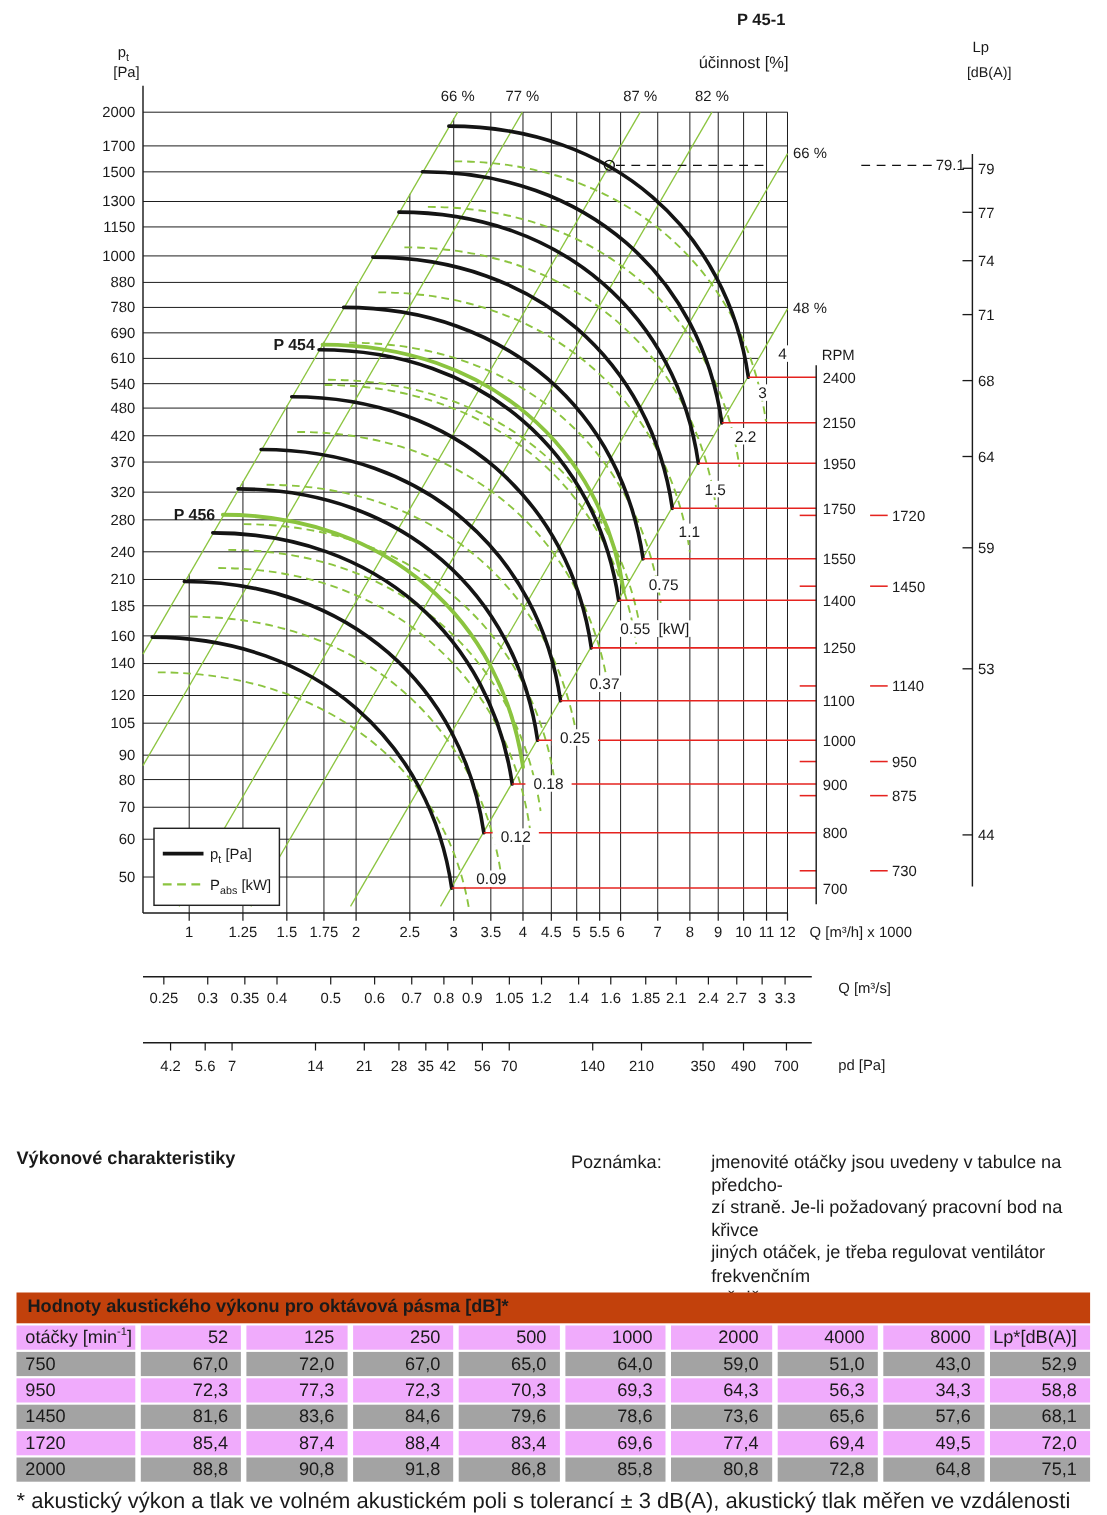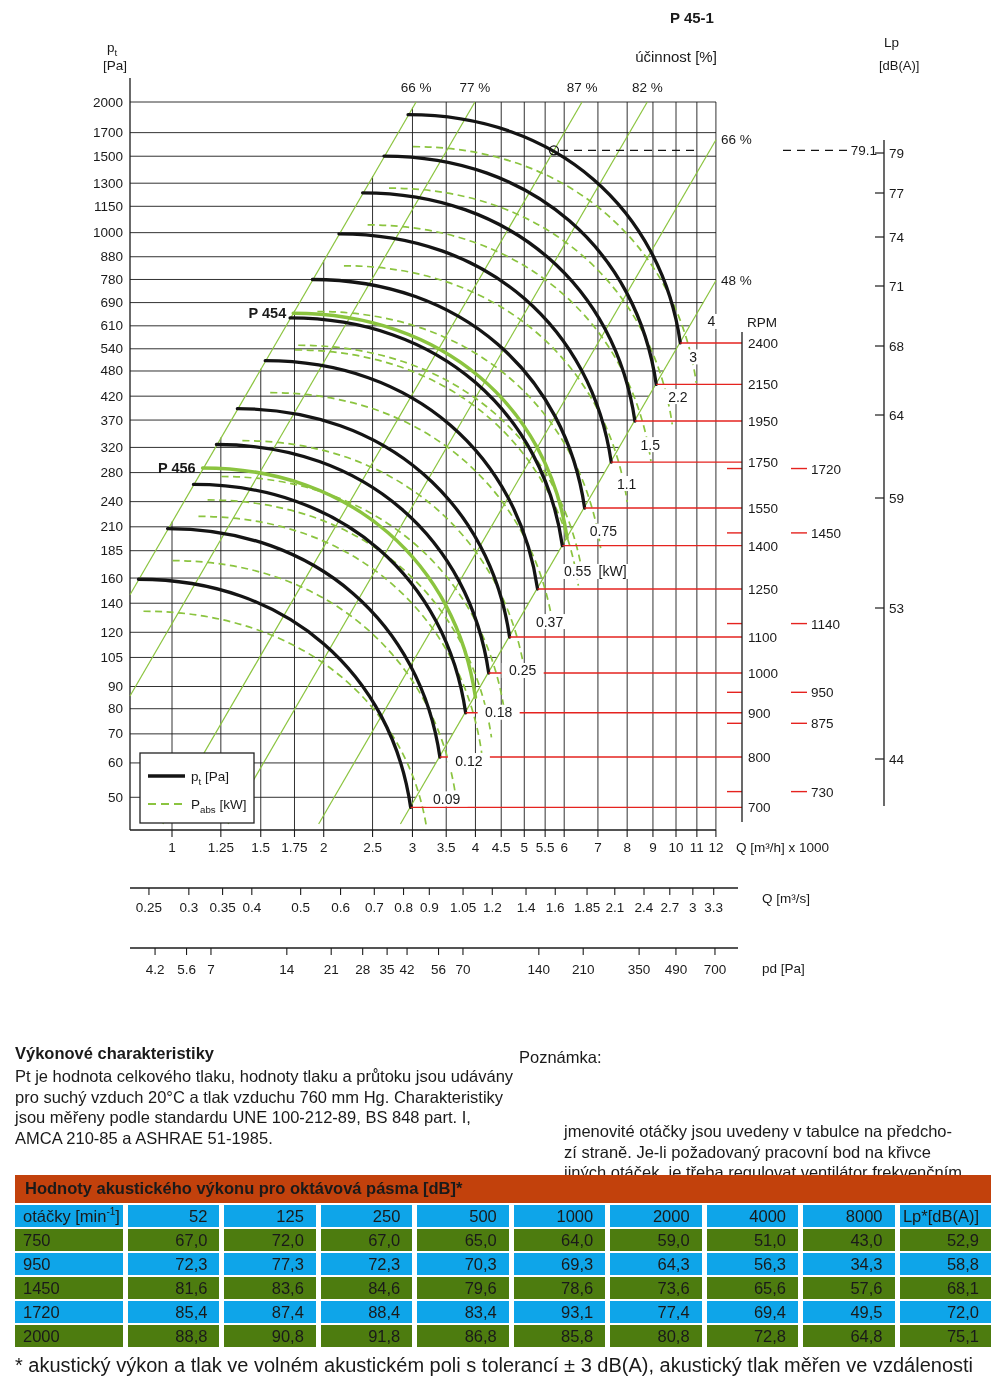--- a/index.html
+++ b/index.html
@@ -3,31 +3,31 @@
 <meta charset="utf-8">
 <style>
   html,body{margin:0;padding:0;background:#fff;}
   .page{position:relative;width:1006px;height:1377px;background:#fff;overflow:hidden;
         font-family:"Liberation Sans",sans-serif;color:#1a1a1a;}
   svg text{font-family:"Liberation Sans",sans-serif;fill:#1a1a1a;}
   #chart{position:absolute;left:0;top:0;}
   .notes-left{position:absolute;left:15px;top:1044px;width:504px;}
   .notes-title{font-weight:bold;font-size:16.5px;margin-bottom:3px;}
   .notes-body{font-size:16.5px;line-height:20.5px;}
-  .note-right{position:absolute;left:519px;top:1047px;width:478px;font-size:16.5px;line-height:20.5px;display:flex;flex-direction:column;}
+  .note-right{position:absolute;left:519px;top:1047px;width:478px;font-size:16.5px;line-height:20.5px;display:flex;}
   .note-label{flex:0 0 74px;}
   .note-lines{flex:1;margin-left:45px;}
   .table-wrap{position:absolute;left:15px;top:1175px;width:976px;}
   .tbl-title{background:#c2410c;font-weight:bold;font-size:16.5px;padding:4px 0 5px 10px;}
   table.acoustic{border-collapse:separate;border-spacing:5px 2px;table-layout:fixed;
                  width:986px;margin-left:-5px;margin-top:0;}
   table.acoustic th, table.acoustic td{font-size:16.5px;font-weight:normal;height:22px;
-                 padding:0 12px 0 0;text-align:right;white-space:nowrap;background:#0ea5e9;}
+                 padding:0 12px 0 0;text-align:right;white-space:nowrap;background:#f0abfc;}
   table.acoustic th:first-child, table.acoustic td:first-child{text-align:left;padding:0 0 0 8px;width:100px;}
-  table.acoustic tr.band td{background:#4d7c0f;}
+  table.acoustic tr.band td{background:#a3a3a3;}
   table.acoustic sup{font-size:10px;}
   .footnote{position:absolute;left:15px;top:1354px;width:985px;font-size:20px;}
 </style>
 </head>
 <body>
 
 <div class="page">
   <svg id="chart" width="1006" height="1035" viewBox="0 0 1006 1035" xmlns="http://www.w3.org/2000/svg">
       <g>
         <line x1="130" y1="102" x2="716" y2="102" stroke="#1b1b1b" stroke-width="0.9"></line>
@@ -384,21 +384,20 @@
       <g>
         <text x="692" y="23" text-anchor="middle" font-size="15" font-weight="bold">P 45-1</text>
         <text x="676" y="62" text-anchor="middle" font-size="15">účinnost [%]</text>
         <text x="107" y="52" font-size="13.5"><tspan>p</tspan><tspan dy="3.5" font-size="9.719999999999999">t</tspan></text>
         <text x="103" y="70" text-anchor="start" font-size="13.5">[Pa]</text>
       </g>
     </svg>
 
   <div class="notes-left">
     <div class="notes-title">Výkonové charakteristiky</div>
-    <div class="notes-body">Pt je hodnota celkového tlaku, hodnoty tlaku a průtoku jsou udávány<br>pro suchý vzduch 20°C a tlak vzduchu 760 mm Hg. Charakteristiky<br>jsou měřeny podle standardu UNE 100-212-89, BS 848 part. I,<br>AMCA 210-85 a ASHRAE 51-1985.</div>
   </div>
 
   <div class="note-right">
     <span class="note-label">Poznámka:</span>
     <div class="note-lines">jmenovité otáčky jsou uvedeny v tabulce na předcho-<br>zí straně. Je-li požadovaný pracovní bod na křivce<br>jiných otáček, je třeba regulovat ventilátor frekvenčním<br>měničem.</div>
   </div>
 
   <div class="table-wrap">
     <div class="tbl-title">Hodnoty akustického výkonu pro oktávová pásma [dB]*</div>
     <table class="acoustic">
@@ -452,21 +451,21 @@
             <td>65,6</td>
             <td>57,6</td>
             <td>68,1</td>
           </tr>
           <tr>
             <td>1720</td>
             <td>85,4</td>
             <td>87,4</td>
             <td>88,4</td>
             <td>83,4</td>
-            <td>93,1</td>
+            <td>69,6</td>
             <td>77,4</td>
             <td>69,4</td>
             <td>49,5</td>
             <td>72,0</td>
           </tr>
           <tr class="band">
             <td>2000</td>
             <td>88,8</td>
             <td>90,8</td>
             <td>91,8</td>

